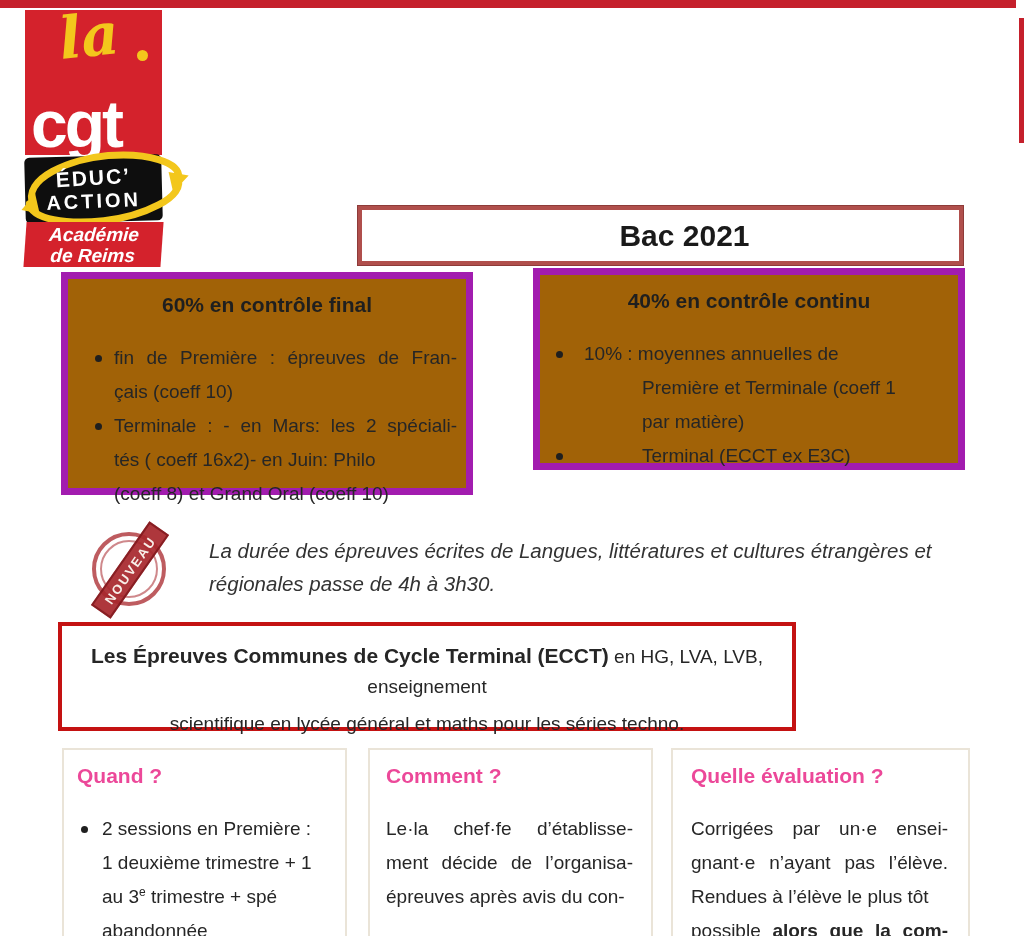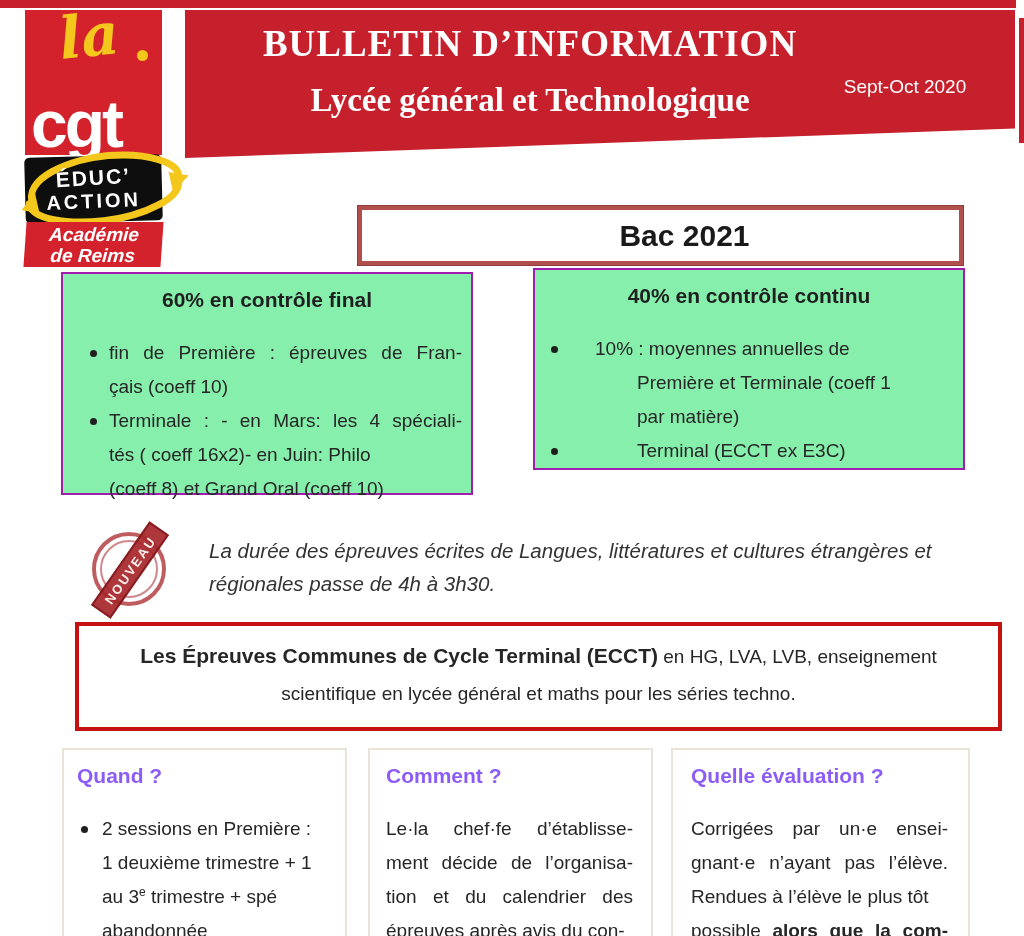--- a/index.html
+++ b/index.html
@@ -66,87 +66,82 @@
 
   
   .bac-box {
     position:absolute; left:358px; top:206px; width:605px; height:59px;
     background:#fff; border:4px solid #b04f4c; box-shadow:0 0 0 1px #8e3b39;
     display:flex; align-items:center; justify-content:center;
   }
   .bac-box span { font-size:30px; font-weight:700; color:#1a1a1a;margin-left:48px; }
 
   
-  .box { position:absolute; background:#86efac; border:2px solid #a21caf; }
+  .box { position:absolute; background:#a16207; border:7px solid #a21caf; }
   .box h2 { font-size:21px; font-weight:700; text-align:center; margin-top:14px; color:#1f1f1f; }
   .final { left:61px; top:272px; width:412px; height:223px; }
   .continu { left:533px; top:268px; width:432px; height:202px; }
   .bullets { margin-top:24px; }
   .bullet { position:relative; }
   .dot { position:absolute; width:7px; height:7px; border-radius:50%; background:#1f1f1f; top:14px; }
   .line { font-size:19px; line-height:34px; color:#262626; }
   .stretch { text-align:justify; text-align-last:justify; }
   .final .bullet { padding-left:46px; padding-right:9px; }
   .final .dot { left:27px; }
   .continu .bullet { padding-left:44px; padding-right:12px; }
   .continu .dot { left:16px; }
   .continu .line { margin-left:58px; }
-  .continu .line.first { margin-left:16px; }
+  .continu .line.first { margin-left:0; }
 
   
   .stamp { position:absolute; left:90px; top:526px; width:80px; height:88px; }
   .stamp-ring { position:absolute; left:2px; top:6px; width:74px; height:74px; border:4px solid rgba(168,38,43,.75); border-radius:50%; }
   .stamp-ring2 { position:absolute; left:10px; top:14px; width:58px; height:58px; border:2px solid rgba(168,38,43,.55); border-radius:50%; }
   .stamp-band {
     position:absolute; left:-11px; top:32px; width:102px; height:24px;
     background:rgba(167,38,43,.92); border:2px solid rgba(120,20,24,.7);
     transform:rotate(-55deg);
     display:flex; align-items:center; justify-content:center;
   }
   .stamp-band span { font-size:13px; font-weight:700; letter-spacing:2px; color:#f8efe9; }
   .note { position:absolute; left:209px; top:534px; width:775px; }
   .note .nline { font-style:italic; font-size:20.5px; line-height:33px; color:#333; }
 
   
   .ecct {
-    position:absolute; left:75px; top:622px; width:927px; height:109px;
+    position:absolute; left:58px; top:622px; width:738px; height:109px;
     background:#fff; border:4px solid #c41212; text-align:center; padding-top:15px;
   }
   .ecct .l1 { font-size:19px; line-height:30px; }
   .ecct .l1 b { font-size:21px; font-weight:700; }
   .ecct .l2 { font-size:19px; line-height:30px; margin-top:7px; }
 
   
   .col { position:absolute; top:748px; height:210px; background:#fff; border:2px solid #eae4d8; border-bottom:none; }
-  .col h2 { font-size:21px; font-weight:700; margin:14px 0 0 0; text-align:left; color:#8b5cf6; }
+  .col h2 { font-size:21px; font-weight:700; margin:14px 0 0 0; text-align:left; color:#ec4899; }
   .col-quand { left:62px; width:285px; }
   .col-comment { left:368px; width:285px; }
   .col-eval { left:671px; width:299px; }
   .col-quand h2 { margin-left:13px; }
   .col-comment h2 { margin-left:16px; }
   .col-eval h2 { margin-left:18px; }
   .col .body { margin-top:24px; }
   .col .line { line-height:34px; }
   .col-quand .bullet { padding-left:38px; }
   .col-quand .dot { left:17px; }
   .col-comment .body { padding:0 18px 0 16px; }
   .col-eval .body { padding:0 20px 0 18px; }
   sup.e { font-size:12px; vertical-align:super; line-height:0; }
 </style>
 </head>
 <body>
 
 <div class="page">
 
   <div class="topbar"></div>
-  <div class="banner">
-    <div class="banner-title">BULLETIN D’INFORMATION</div>
-    <div class="banner-subtitle">Lycée général et Technologique</div>
-    <div class="banner-date">Sept-Oct 2020</div>
-  </div>
   <div class="right-sliver"></div>
 
   <div class="logo-square">
     <span class="logo-la">la</span>
     <span class="la-dot"></span>
     <span class="logo-cgt">cgt</span>
   </div>
   <div class="educ">
     <svg class="arrows" viewBox="0 0 184 90">
       <path d="M 22 60 C 10 32, 62 14, 98 12 C 137 10, 170 20, 168 36" stroke="#f3c71c" stroke-width="7" fill="none" stroke-linecap="round"></path>
@@ -169,21 +164,21 @@
   <section class="box final">
     <h2>60% en contrôle final</h2>
     <div class="bullets">
       <div class="bullet">
         <span class="dot"></span>
         <div class="line stretch">fin de Première : épreuves de Fran-</div>
         <div class="line">çais (coeff 10)</div>
       </div>
       <div class="bullet">
         <span class="dot"></span>
-        <div class="line stretch">Terminale : - en Mars: les 4 spéciali-</div>
+        <div class="line stretch">Terminale : - en Mars: les 2 spéciali-</div>
         <div class="line">tés ( coeff 16x2)- en Juin: Philo</div>
         <div class="line">(coeff 8) et Grand Oral (coeff 10)</div>
       </div>
     </div>
   </section>
 
   <section class="box continu">
     <h2>40% en contrôle continu</h2>
     <div class="bullets">
       <div class="bullet">
@@ -229,21 +224,20 @@
         <div class="line">abandonnée</div>
       </div>
     </div>
   </section>
 
   <section class="col col-comment">
     <h2>Comment ?</h2>
     <div class="body">
       <div class="line stretch">Le·la chef·fe d’établisse-</div>
       <div class="line stretch">ment décide de l’organisa-</div>
-      <div class="line stretch">tion et du calendrier des</div>
       <div class="line">épreuves après avis du con-</div>
     </div>
   </section>
 
   <section class="col col-eval">
     <h2>Quelle évaluation ?</h2>
     <div class="body">
       <div class="line stretch">Corrigées par un·e ensei-</div>
       <div class="line stretch">gnant·e n’ayant pas l’élève.</div>
       <div class="line">Rendues à l’élève le plus tôt</div>

